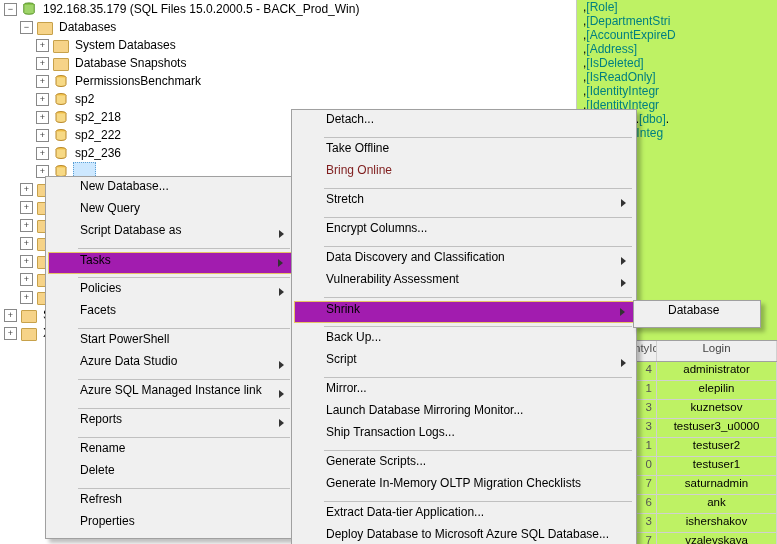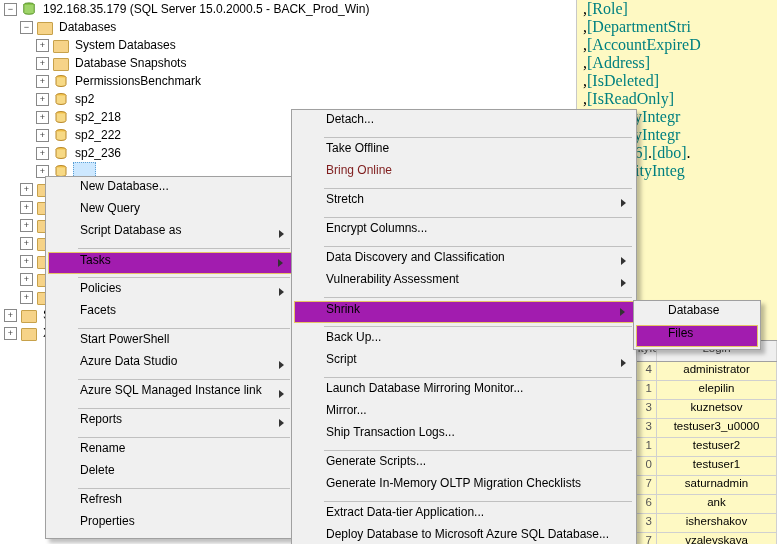--- a/index.html
+++ b/index.html
@@ -15,22 +15,22 @@
   .ic-folder{background:#f6d388;border:1px solid #c7a14a;border-radius:1px;width:14px;height:11px;
     margin-top:2px;}
   .ic-db{width:12px;height:12px;}
   .ic-server{width:14px;height:14px;}
   .lbl{padding:1px 2px;}
   .lbl.sel{background:#cde8ff;border:1px dotted #5a9fd4;}
   .indent0{padding-left:4px;}
   .indent1{padding-left:20px;}
   .indent2{padding-left:36px;}
   
-  .editor{position:absolute;left:576px;top:0;right:0;bottom:0;background:#fef9c3;
-    font-family:Liberation Serif, serif;font-size:16px;color:#000;padding-left:6px;
+  .editor{position:absolute;left:576px;top:0;right:0;bottom:0;background:#bef264;
+    font-family:Liberation Sans, sans-serif;font-size:12px;color:#000;padding-left:6px;
     border-left:1px solid #c8c8c8;}
   .kw{color:#0000ff;}
   .id{color:#008080;}
   .editor .line{white-space:pre;}
   
   .menu{position:absolute;background:#f0f0f0;border:1px solid #a0a0a0;
     box-shadow:4px 4px 4px rgba(0,0,0,.25);padding:2px;font-size:12px;}
   .menu .gutter{position:absolute;left:2px;top:2px;bottom:2px;width:26px;background:#f0f0f0;}
   .mi{position:relative;display:flex;align-items:flex-start;height:22px;padding:0 30px 0 32px;
     white-space:nowrap;cursor:default;}
@@ -57,21 +57,21 @@
 
 <div class="tree">
   <div class="tree-row indent0">
     <span class="exp">−</span>
     <span class="ic">
       <svg class="ic-server" viewBox="0 0 16 16">
           <ellipse cx="8" cy="3" rx="6" ry="2" fill="#7fbf3f" stroke="#4a8a1a"></ellipse>
           <path d="M2 3v9a6 2 0 0 0 12 0V3" fill="#9fd46a" stroke="#4a8a1a"></path>
         </svg>
     </span>
-    <span class="lbl">192.168.35.179 (SQL Server 15.0.2000.5 - BACK_Prod_Win)</span>
+    <span class="lbl">192.168.35.179 (SQL Files 15.0.2000.5 - BACK_Prod_Win)</span>
   </div>
   <div class="tree-row indent1">
     <span class="exp">−</span>
     <span class="ic">
         <span class="ic-folder"></span>
       </span>
     <span class="lbl">Databases</span>
   </div>
   <div id="db-items">
       <div class="tree-row indent2">
@@ -377,24 +377,24 @@
     <div class="sep"></div>
     <div class="mi">
       <span>Back Up...</span>
     </div>
     <div class="mi">
       <span>Script</span>
       <span class="arrow"></span>
     </div>
     <div class="sep"></div>
     <div class="mi">
+      <span>Mirror...</span>
+    </div>
+    <div class="mi">
       <span>Launch Database Mirroring Monitor...</span>
-    </div>
-    <div class="mi">
-      <span>Mirror...</span>
     </div>
     <div class="mi">
       <span>Ship Transaction Logs...</span>
     </div>
     <div class="sep"></div>
     <div class="mi">
       <span>Generate Scripts...</span>
     </div>
     <div class="mi">
       <span>Generate In-Memory OLTP Migration Checklists</span>
@@ -406,16 +406,13 @@
     <div class="mi">
       <span>Deploy Database to Microsoft Azure SQL Database...</span>
     </div>
   </div>
 
 <div class="menu" id="m3" style="left:633px;top:300px;width:122px;">
   <div class="gutter"></div>
 <div class="mi">
       <span>Database</span>
     </div>
-    <div class="mi hi">
-      <span>Files</span>
-    </div>
   </div>
 
 </body></html>

